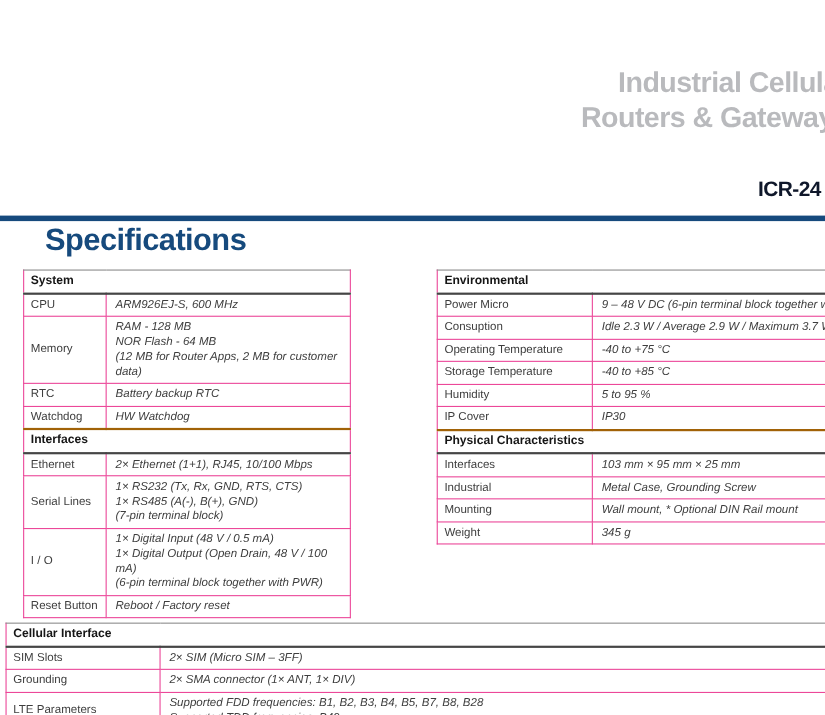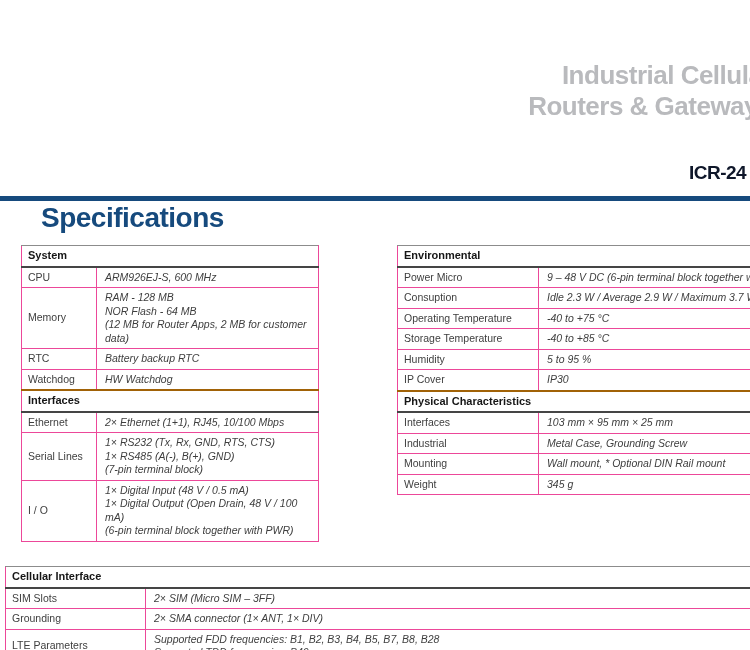--- a/index.html
+++ b/index.html
@@ -104,20 +104,24 @@
           <td class="val">1× RS232 (Tx, Rx, GND, RTS, CTS)
 1× RS485 (A(-), B(+), GND)
 (7-pin terminal block)</td>
         </tr>
     <tr>
           <td class="lab">I / O</td>
           <td class="val">1× Digital Input (48 V / 0.5 mA)
 1× Digital Output (Open Drain, 48 V / 100 mA)
 (6-pin terminal block together with PWR)</td>
         </tr>
+    <tr>
+          <td class="lab">Reset Button</td>
+          <td class="val">Reboot / Factory reset</td>
+        </tr>
   </tbody>
     </table>
 
   <table class="spec" id="right-table">
     <colgroup>
         <col class="c1">
         <col>
       </colgroup>
     <tbody>
         <tr class="sec">

